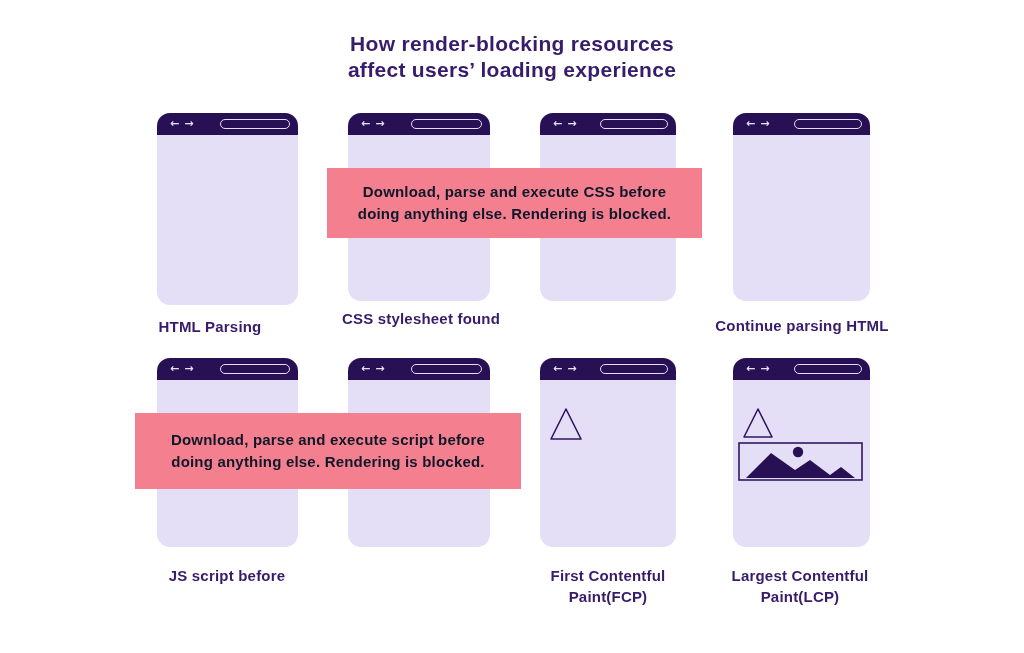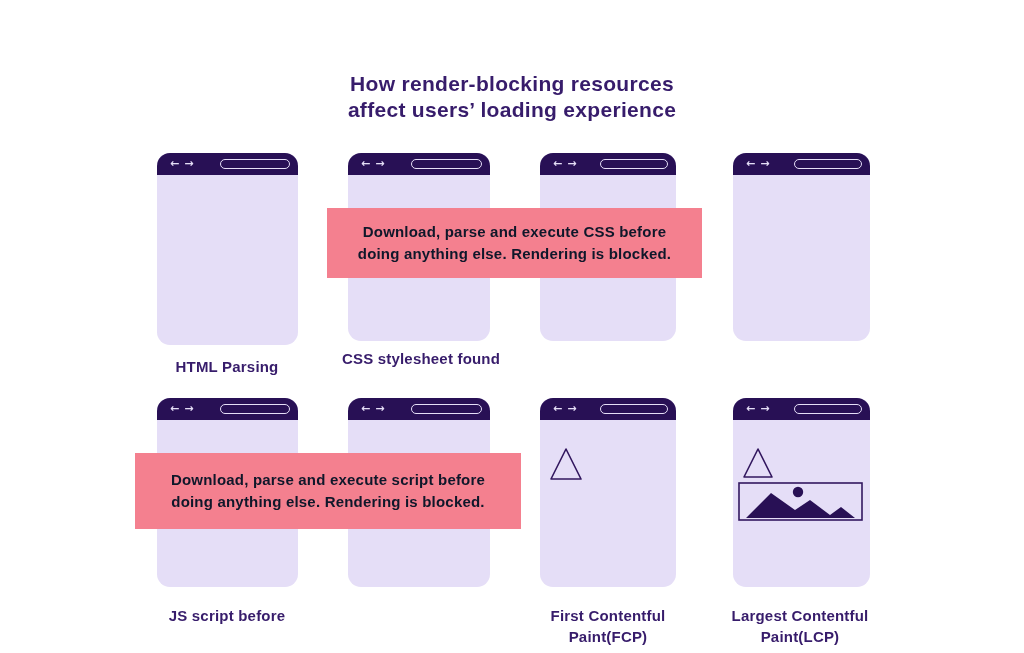--- a/index.html
+++ b/index.html
@@ -3,21 +3,21 @@
 <meta charset="utf-8">
 <style>
   html,body{margin:0;padding:0;}
   body{
     width:1024px;height:653px;
     background:#ffffff;
     font-family:"Liberation Sans", sans-serif;
     position:relative;
     overflow:hidden;
   }
-  .stage{position:absolute;inset:0;width:1024px;height:546px;margin-top:40px;}
+  .stage{position:absolute;inset:0;width:1024px;height:546px;}
 
   .title{
     position:absolute;top:31px;left:0;width:1024px;
     text-align:center;
     color:#371c6b;
     font-size:21px;font-weight:700;
     line-height:26px;letter-spacing:.3px;
     white-space:pre-line;
   }
 
@@ -114,22 +114,23 @@
       <span class="arrow">←</span>
       <span class="arrow">→</span>
       <span class="pill"></span>
     </div>
     <div class="win-body"></div>
   </div>
 
   <div class="callout" style="left:327px;top:168px;width:375px;height:70px">Download, parse and execute CSS before
 doing anything else. Rendering is blocked.</div>
 
-  <div class="label" style="left:117px;top:316px">HTML Parsing</div>
+  <div class="label" style="left:100px;top:316px">HTML Parsing</div>
   <div class="label" style="left:311px;top:308px">CSS stylesheet found</div>
+  <div class="label" style="left:692px;top:315px">Continue parsing HTML</div>
 
   <div class="window" style="left:157px;top:358px;width:141px;height:189px">
     <div class="win-header">
       <span class="arrow">←</span>
       <span class="arrow">→</span>
       <span class="pill"></span>
     </div>
     <div class="win-body"></div>
   </div>
 

